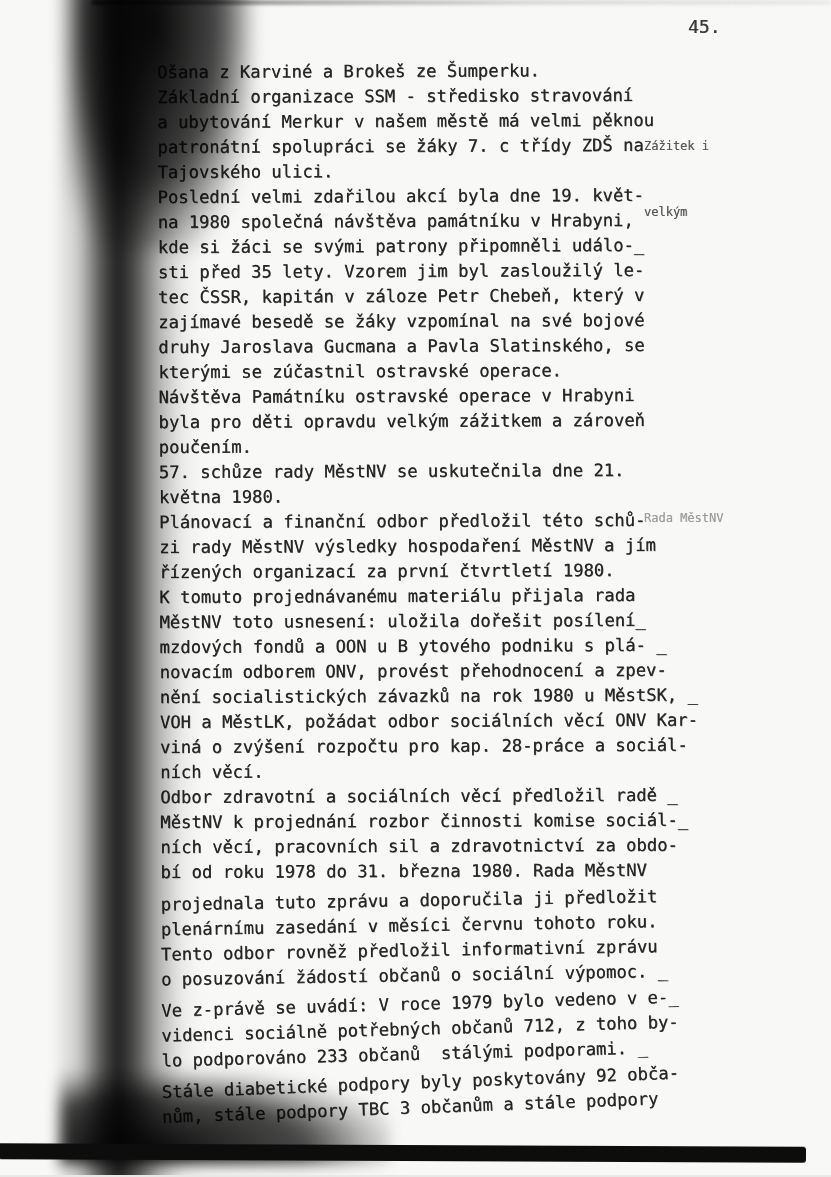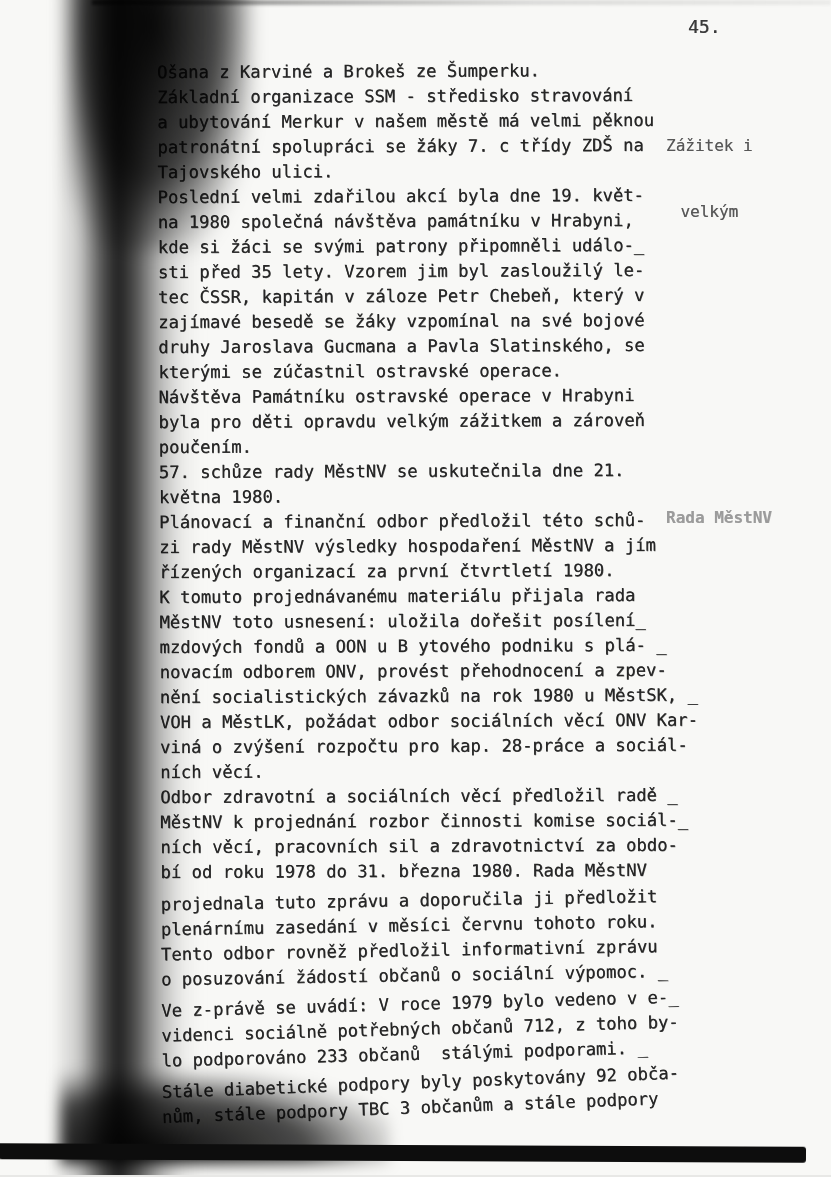--- a/index.html
+++ b/index.html
@@ -42,28 +42,27 @@
     position: absolute;
     left: 688px;
     top: 16px;
     font-size: 18px;
     color: #3a3a3a;
     text-shadow: 0.4px 0.4px 0.5px rgba(50,50,50,0.7);
   }
   
   .margin-note {
     position: absolute;
-    left: 666px;
-    font-size: 16px;
+    left: 644px;
+    font-size: 12px;
     line-height: 22px;
     white-space: pre;
-    text-align: center;
   }
   .margin-note-zazitek { top: 91px;  color: #575757; text-shadow: 0.3px 0.3px 0.5px rgba(80,80,80,0.6); }
-  .margin-note-rada    { top: 463px; color: #9b9b9b; text-shadow: 0.3px 0.3px 0.4px rgba(140,140,140,0.5); font-weight: bold; }
+  .margin-note-rada    { top: 463px; color: #9b9b9b; text-shadow: 0.3px 0.3px 0.4px rgba(140,140,140,0.5); }
   
   .binding-shadow {
     position: absolute;
     left: 52px;
     top: -10px;
     width: 150px;
     height: 1197px;
     background: linear-gradient(90deg,
       rgba(248,248,246,0) 0%,
       rgba(120,120,120,0.35) 18%,

